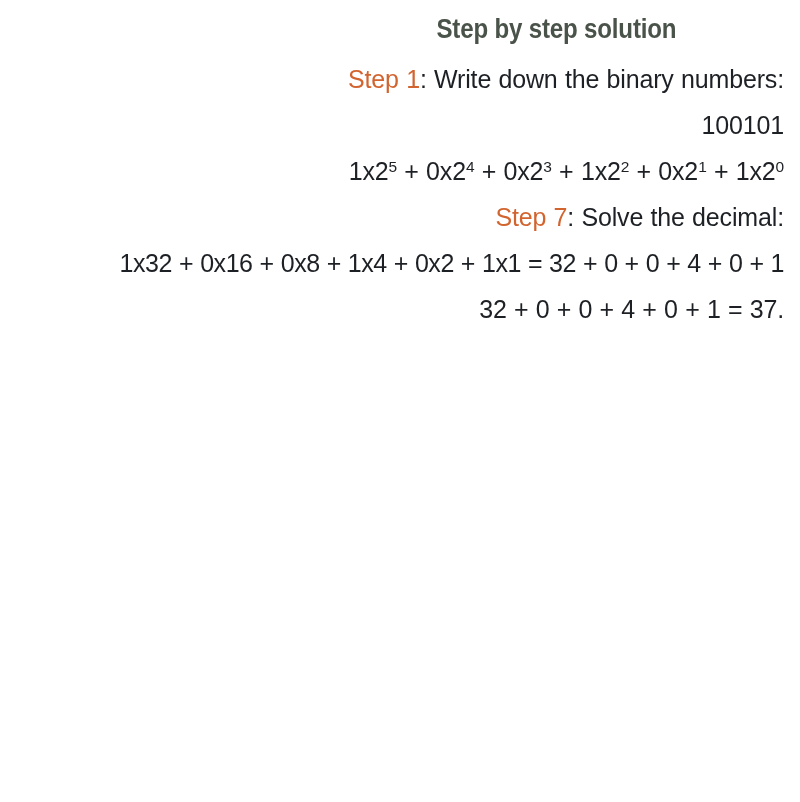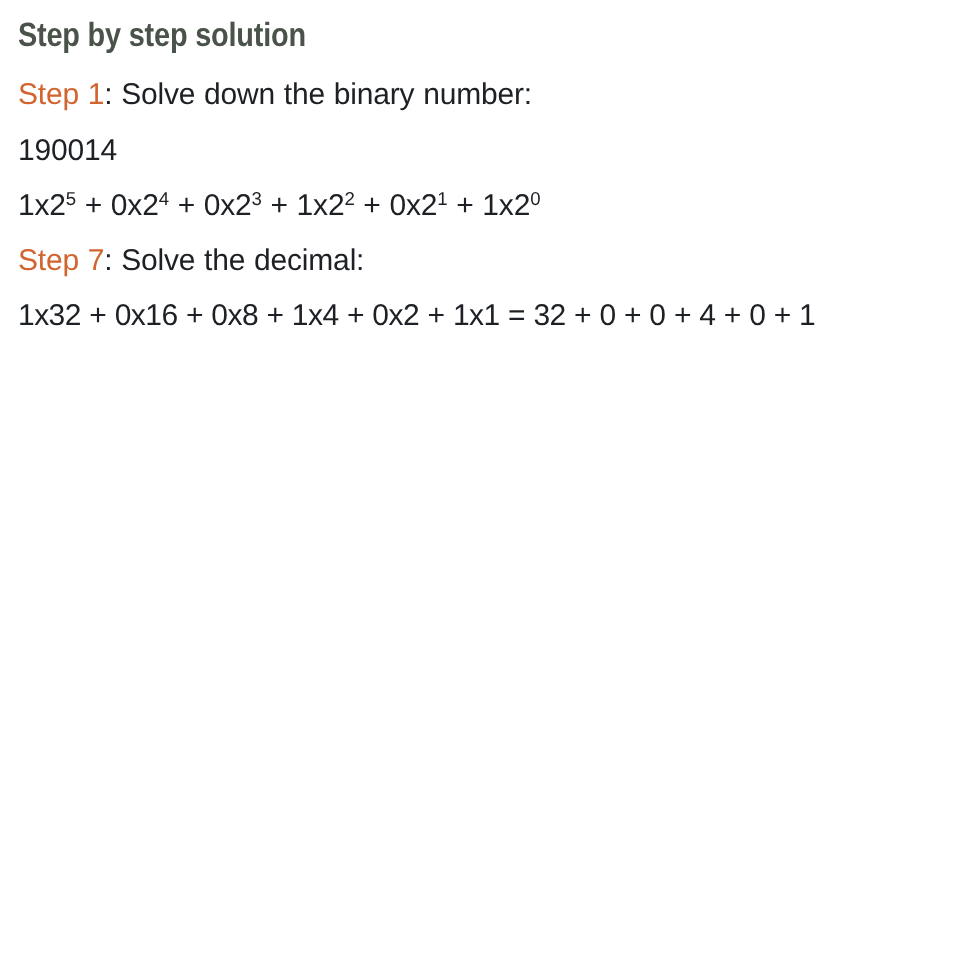--- a/index.html
+++ b/index.html
@@ -16,20 +16,21 @@
     -webkit-font-smoothing: antialiased;
   }
 
   .page {
     position: relative;
     width: 800px;
     height: 802px;
     background: #ffffff;
     box-sizing: border-box;
     padding: 0 16px 0 15px;
+    text-align: right;
   }
 
   
   .solution-title {
     margin: 0;
     padding: 12px 0 0 0;
     font-family: "Liberation Sans Narrow", "Liberation Sans", "DejaVu Sans", sans-serif;
     font-size: 28px;
     font-weight: bold;
     line-height: 34px;
@@ -82,23 +83,23 @@
 <body>
 
 <div class="page">
 
   <h1 class="solution-title">Step by step solution</h1>
 
   <div class="gap-sm"></div>
 
   <div class="step-block">
     <p class="para">
-      <span class="step-label">Step 1</span><span class="step-sep">: </span><span>Solve down the binary number:</span>
+      <span class="step-label">Step 1</span><span class="step-sep">: </span><span>Write down the binary numbers:</span>
     </p>
-    <p class="para">190014</p>
+    <p class="para">100101</p>
   </div>
 
   <div class="step-block">
     <p class="para">
       <span class="nowrap"><span>1x2</span><sup>5</sup></span>
       +
       <span class="nowrap"><span>0x2</span><sup>4</sup></span>
       +
       <span class="nowrap"><span>0x2</span><sup>3</sup></span>
       +
@@ -111,16 +112,17 @@
   </div>
 
   <div class="step-block">
     <p class="para">
       <span class="step-label">Step 7</span><span class="step-sep">: </span><span>Solve the decimal:</span>
     </p>
     <p class="para tight">1x32 + 0x16 + 0x8 + 1x4 + 0x2 + 1x1 = 32 + 0 + 0 + 4 + 0 + 1</p>
   </div>
 
   <div class="step-block">
+    <p class="para">32 + 0 + 0 + 4 + 0 + 1 = 37.</p>
   </div>
 
 
 </div>
 
 </body></html>

